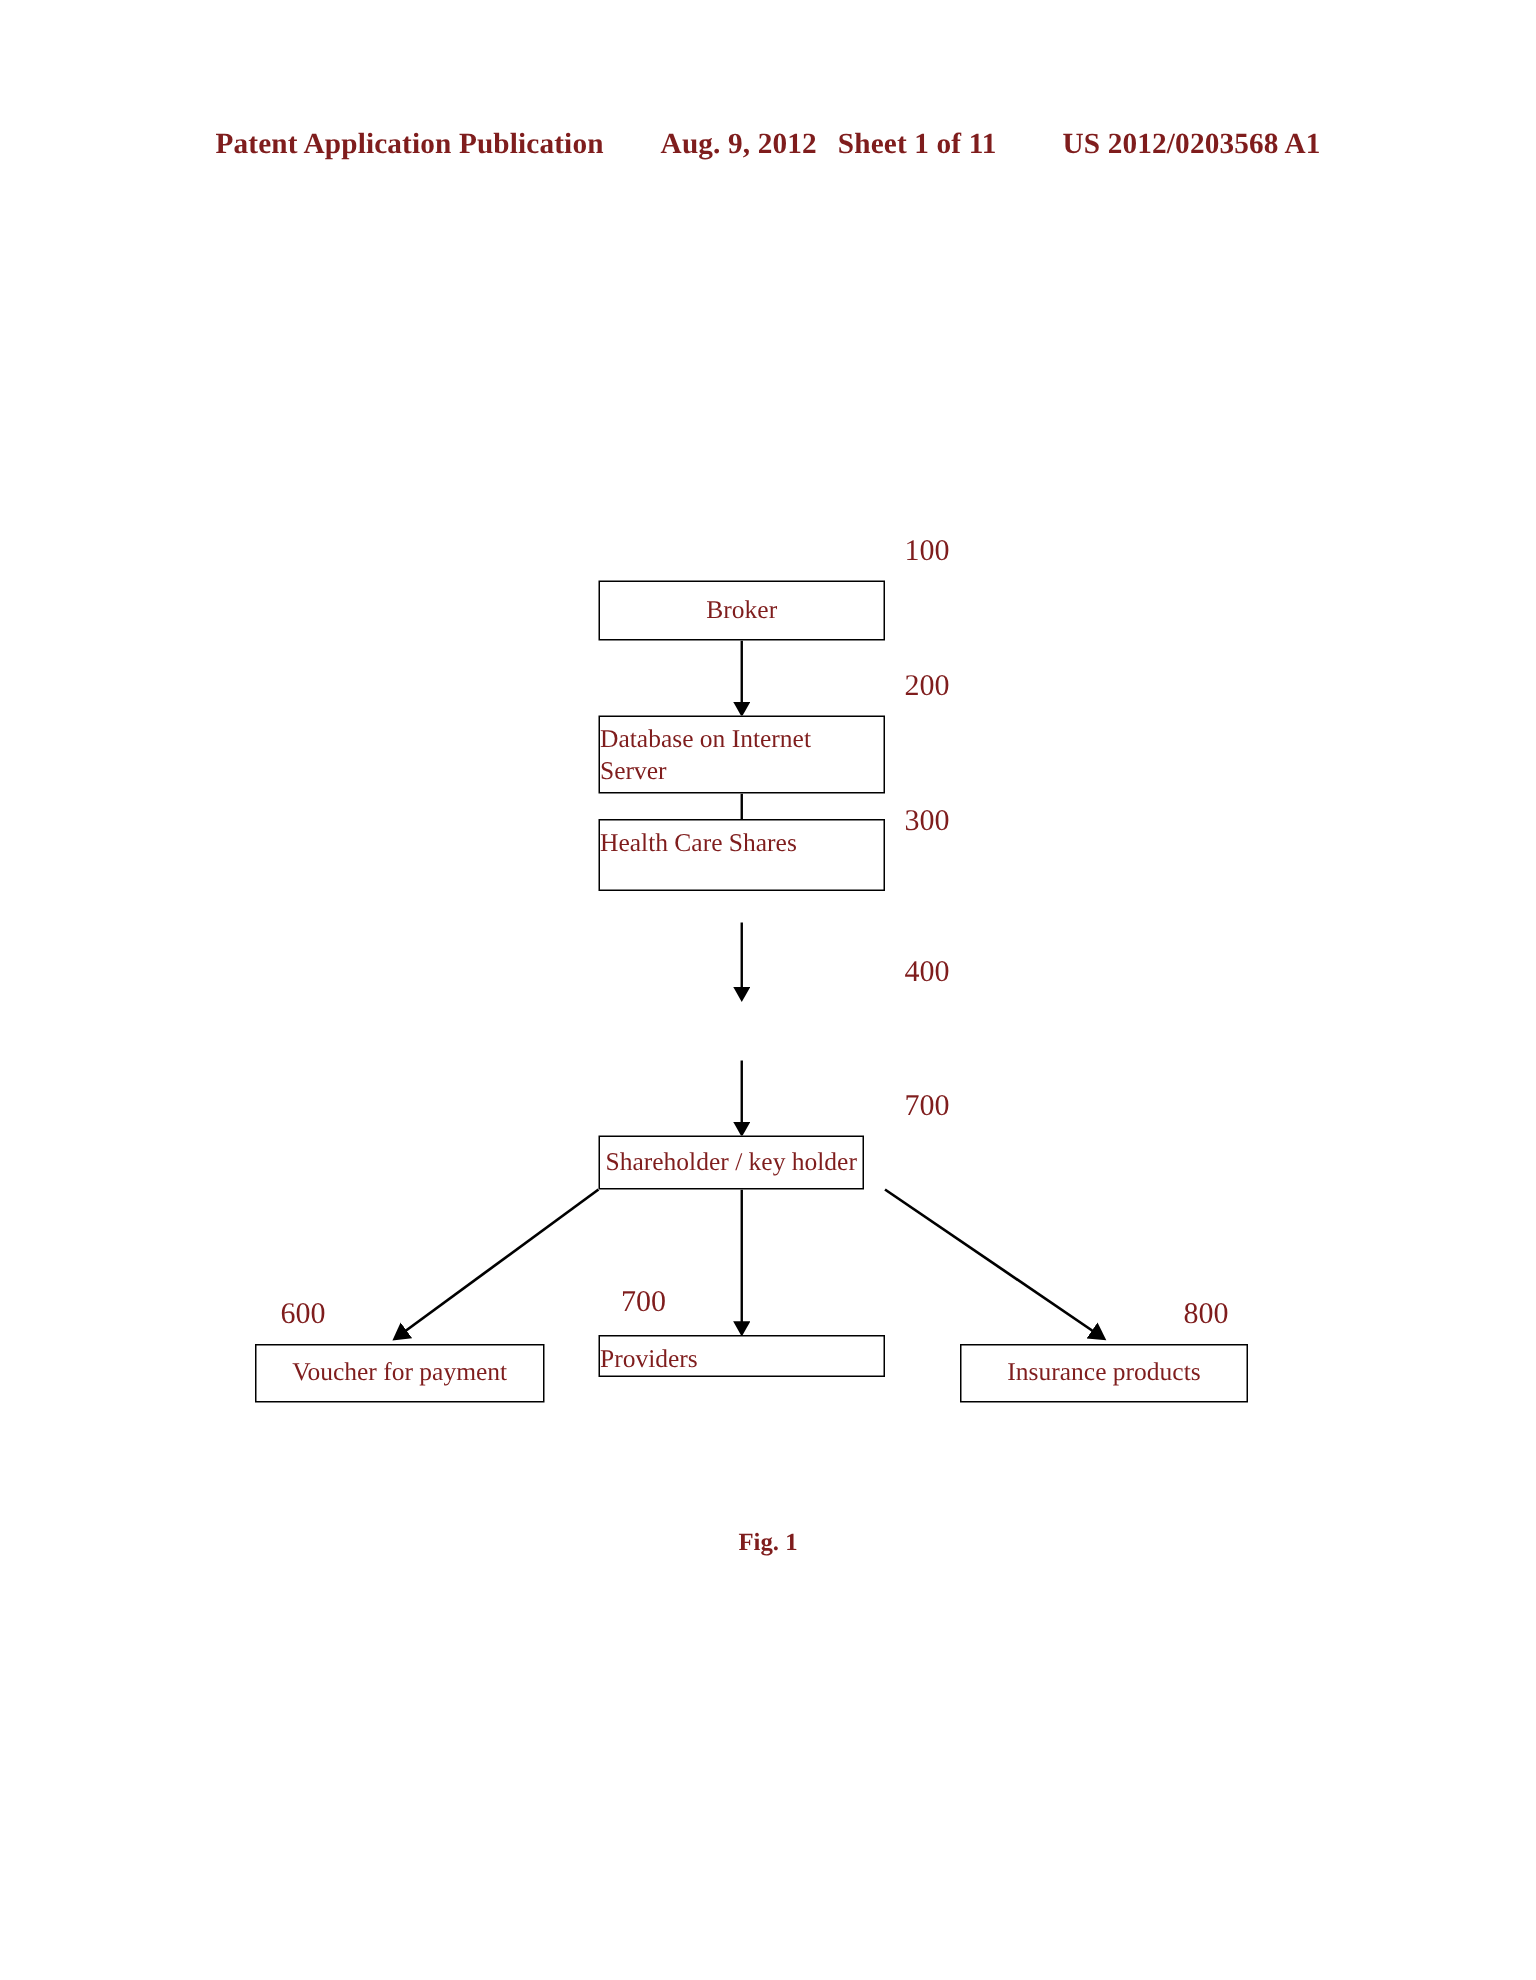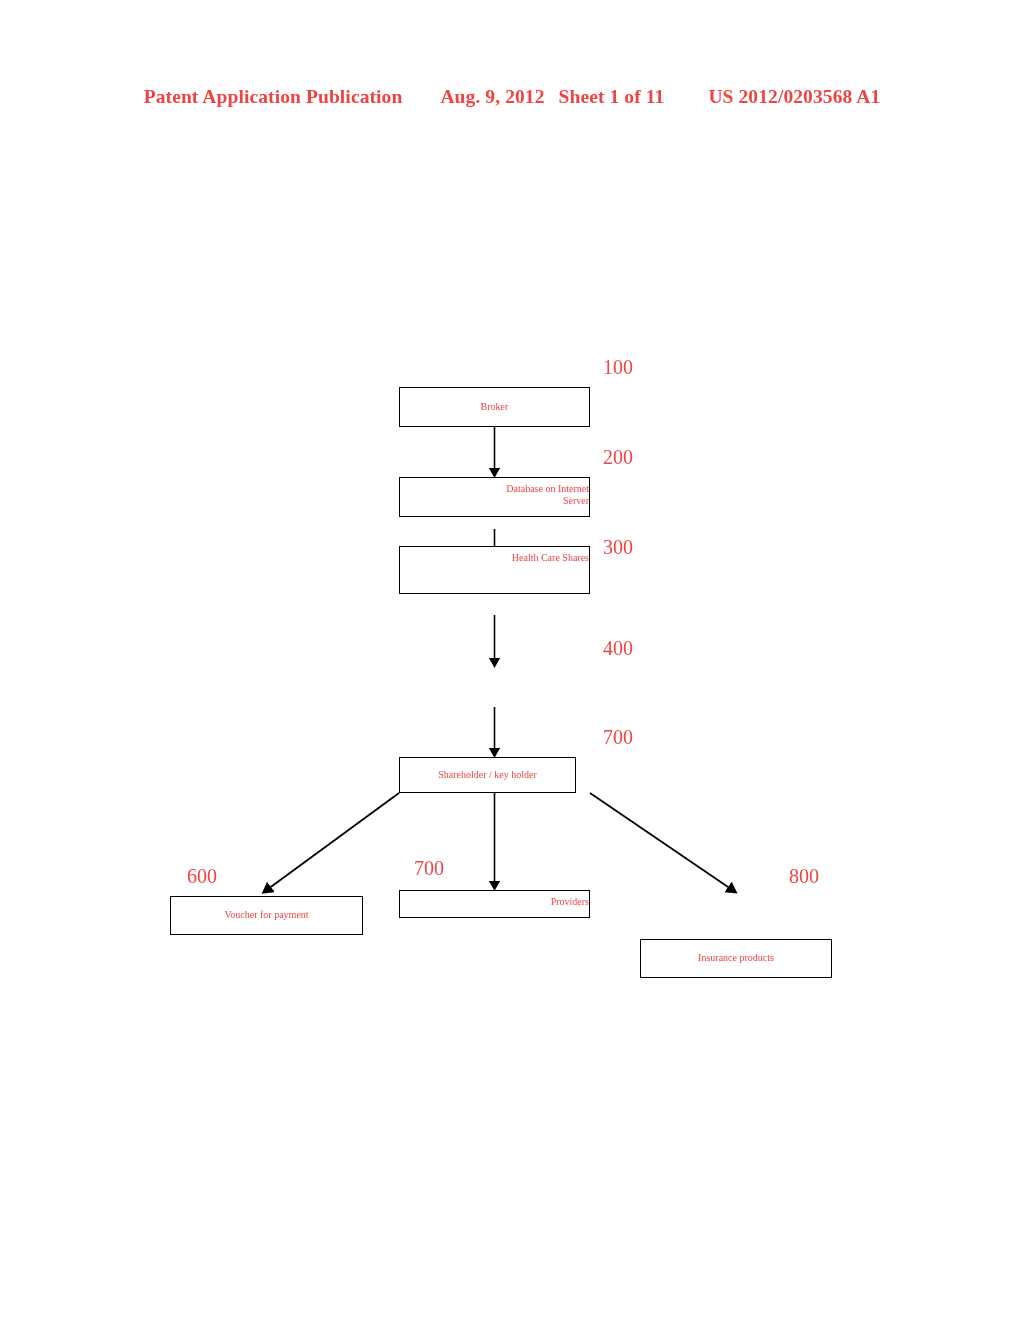--- a/index.html
+++ b/index.html
@@ -7,21 +7,21 @@
     padding: 0;
     background: #ffffff;
   }
   #page {
     position: relative;
     width: 1024px;
     height: 1320px;
     background: #ffffff;
     overflow: hidden;
     font-family: "Liberation Serif", "DejaVu Serif", serif;
-    color: #ef4444;
+    color: #7f1d1d;
   }
 
   
   #header {
     position: absolute;
     left: 0;
     top: 86px;
     width: 1024px;
     height: 24px;
     display: flex;
@@ -36,23 +36,23 @@
   #header .h-date  { margin-right: 14px; }
   #header .h-sheet { margin-right: 44px; }
   #header .h-num   { }
 
   
   .dbox {
     position: absolute;
     box-sizing: border-box;
     border: 1.4px solid #000000;
     background: #ffffff;
-    font-size: 10px;
+    font-size: 17px;
     line-height: 1.22;
-    text-align: right;
+    text-align: left;
     z-index: 3;
   }
   .dbox .btxt {
     display: block;
     white-space: pre-line;
   }
   
   .dbox.center {
     display: flex;
     align-items: center;
@@ -138,21 +138,21 @@
 
     <g>
       <line x1="590" y1="793" x2="731" y2="889" stroke="#000000" stroke-width="1.8" marker-end="url(#ah)"></line>
     </g>
   </svg>
 
   <div class="dbox center" style="left:399px; top:387px; width:191px; height:40px;">
     <span class="btxt">Broker</span>
   </div>
 
-  <div class="dbox topalign" style="left:399px; top:477px; width:191px; height:40px;">
+  <div class="dbox topalign" style="left:399px; top:477px; width:191px; height:52px;">
     <span class="btxt">Database on Internet
 Server</span>
   </div>
 
   <div class="dbox topalign" style="left:399px; top:546px; width:191px; height:48px;">
     <span class="btxt">Health Care Shares</span>
   </div>
 
 
   <div class="dbox center" style="left:399px; top:757px; width:177px; height:36px;">
@@ -160,27 +160,28 @@
   </div>
 
   <div class="dbox center" style="left:170px; top:896px; width:193px; height:39px;">
     <span class="btxt">Voucher for payment</span>
   </div>
 
   <div class="dbox topalign" style="left:399px; top:890px; width:191px; height:28px;">
     <span class="btxt">Providers</span>
   </div>
 
-  <div class="dbox center" style="left:640px; top:896px; width:192px; height:39px;margin-top:43px;">
+  <div class="dbox center" style="left:640px; top:896px; width:192px; height:39px;">
     <span class="btxt">Insurance products</span>
   </div>
 
   <div class="refnum" style="left:603px; top:357px;">100</div>
   <div class="refnum" style="left:603px; top:447px;">200</div>
   <div class="refnum" style="left:603px; top:537px;">300</div>
   <div class="refnum" style="left:603px; top:638px;">400</div>
   <div class="refnum" style="left:603px; top:727px;">700</div>
   <div class="refnum" style="left:187px; top:866px;">600</div>
   <div class="refnum" style="left:414px; top:858px;">700</div>
   <div class="refnum" style="left:789px; top:866px;">800</div>
 
+  <div id="figcaption">Fig. 1</div>
 
 </div>
 
 </body></html>

